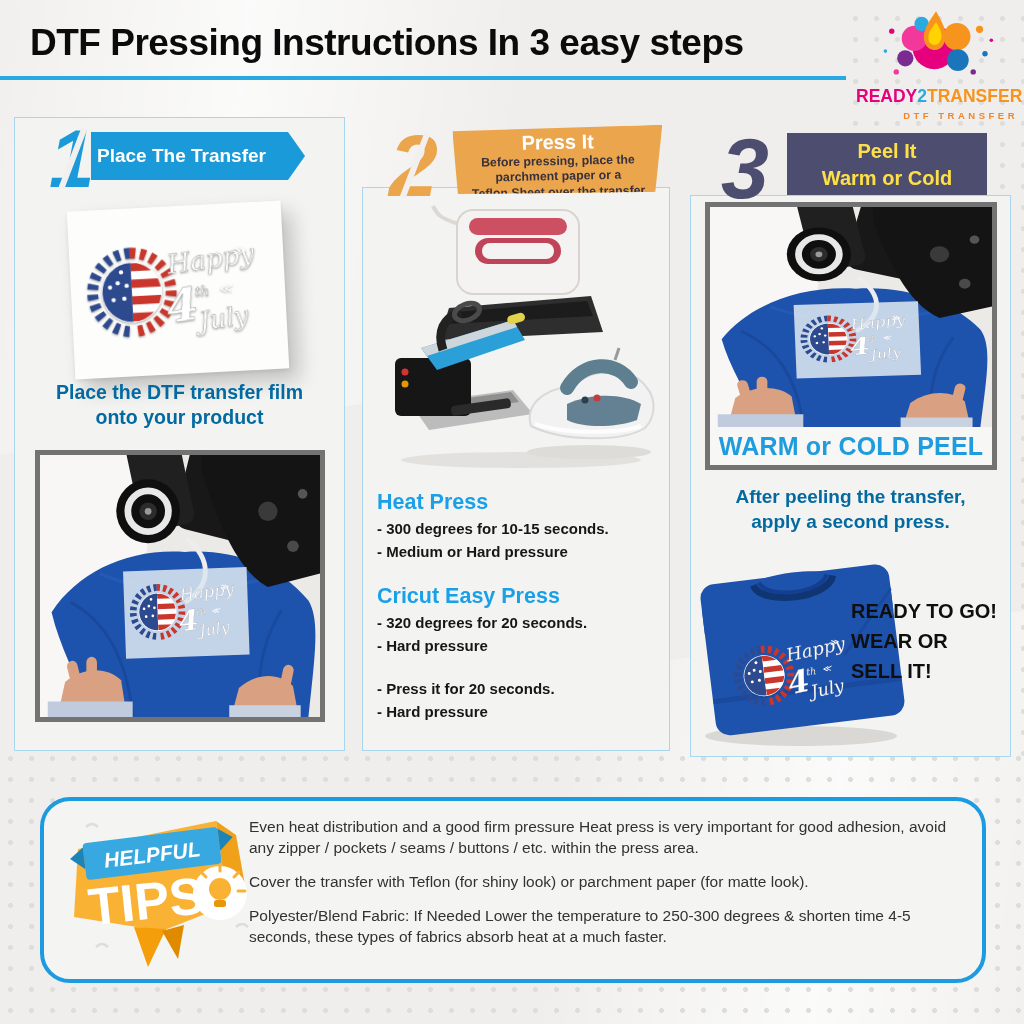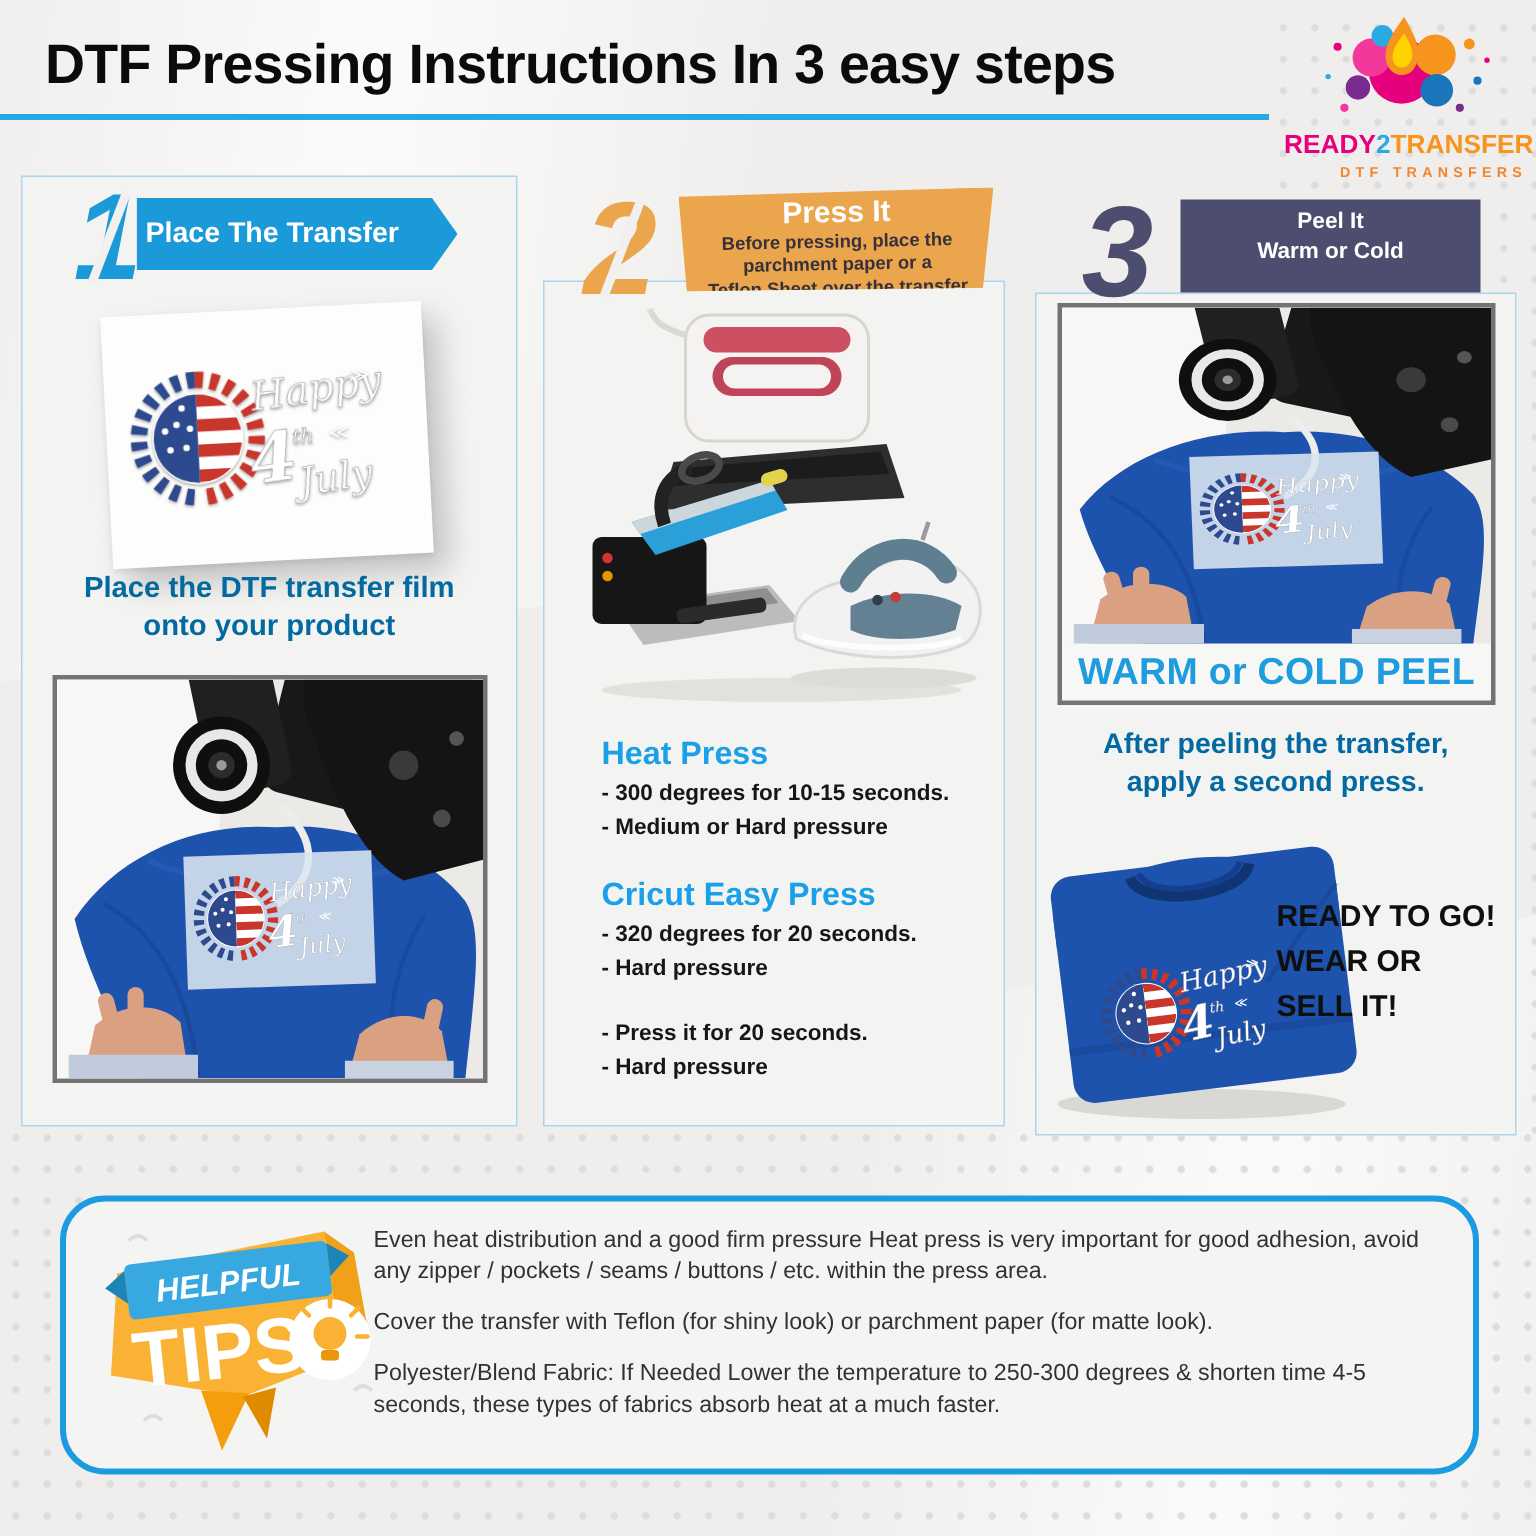--- a/index.html
+++ b/index.html
@@ -47,37 +47,37 @@
   .ribbon-1 { position:absolute; left:76px; top:14px; width:214px; height:48px; background:#1b9ad9;
     clip-path:polygon(0 0, calc(100% - 17px) 0, 100% 50%, calc(100% - 17px) 100%, 0 100%);
     color:#fff; font-size:19px; font-weight:700; line-height:48px; padding-left:6px; z-index:2; }
   .ribbon-2 { position:absolute; left:90px; top:-61px; width:210px; height:67px; background:#eba64d;
     transform:rotate(-1.2deg);
     clip-path:polygon(0 3%, 100% 0, 96% 100%, 2% 97%);
     color:#fff; text-align:center; padding-top:4px; z-index:2; }
   .ribbon-2 .rib-title { font-size:20px; font-weight:800; line-height:1.15; }
   .ribbon-2 .rib-sub { font-size:12.3px; font-weight:700; color:#38313b; line-height:1.26; white-space:pre-line; }
   .ribbon-3 { position:absolute; left:96px; top:-63px; width:200px; height:62px; background:#4d4d70;
-    color:#ffffff; text-align:center; font-size:15px; font-weight:800; line-height:1.33;
+    color:#fde047; text-align:center; font-size:20px; font-weight:800; line-height:1.33;
     white-space:pre-line; padding-top:5px; z-index:2; }
 
   
   .film { position:absolute; left:56px; top:88px; width:214px; height:168px; background:#fdfdfc;
     transform:rotate(-3deg); box-shadow:10px 12px 20px rgba(0,0,0,.2), 0 2px 4px rgba(0,0,0,.08);
     display:flex; align-items:center; justify-content:center; }
   .film svg { width:196px; height:108px; filter:drop-shadow(0 1px 1px rgba(0,0,0,.35)); }
   .caption { width:100%; text-align:center; font-weight:700; color:#0369a1; white-space:pre-line; }
   .caption-1 { position:absolute; top:262px; font-size:19.5px; line-height:1.28; }
-  .photo-box { position:absolute; border:3px solid #737373; background:#fff; overflow:hidden; }
+  .photo-box { position:absolute; border:5px solid #737373; background:#fff; overflow:hidden; }
   .photo-box-1 { left:20px; top:332px; width:290px; height:272px; }
   .photo-box svg.photo { width:100%; height:100%; display:block; }
 
   
   .equipment-wrap { position:absolute; left:8px; top:10px; width:292px; height:285px; }
-  .methods { position:absolute; left:14px; top:302px; width:286px;margin-left:24px; }
+  .methods { position:absolute; left:14px; top:302px; width:286px; }
   .method { margin-bottom:21px; }
   .method-name { font-size:21.5px; font-weight:800; color:#1aa0e8; margin-bottom:3px; }
   .method-line { font-size:15px; font-weight:800; color:#161616; line-height:1.5; }
 
   
   .photo-box-3 { left:14px; top:6px; width:292px; height:268px; display:flex; flex-direction:column; background:#f7f7f5; }
   .photo-box-3 svg.photo { flex:1 1 auto; min-height:0; }
   .peel-label { height:44px; display:flex; align-items:center; justify-content:center;
     font-size:25px; font-weight:800; color:#1e9cdd; letter-spacing:0.2px; }
   .caption-3 { position:absolute; top:289px; font-size:19px; line-height:1.3; }
@@ -246,21 +246,21 @@
 <header>
   <h1 class="page-title">DTF Pressing Instructions In 3 easy steps</h1>
   <div class="title-underline"></div>
   <div class="logo">
     <svg width="150" height="86">
         <use href="#splash"></use>
       </svg>
     <div class="logo-name">
       <span class="p1">READY</span><span class="p2">2</span><span class="p3">TRANSFER</span>
     </div>
-    <div class="logo-tagline">DTF TRANSFERS</div>
+    <div class="logo-tagline">DTF TRANSFER</div>
   </div>
 </header>
 
 <section class="card card-1">
   <div class="step-num slashed num-1">1</div>
   <div class="ribbon-1">Place The Transfer</div>
   <div class="film">
     <svg viewBox="0 0 190 110">
         <use href="#design"></use>
       </svg>

